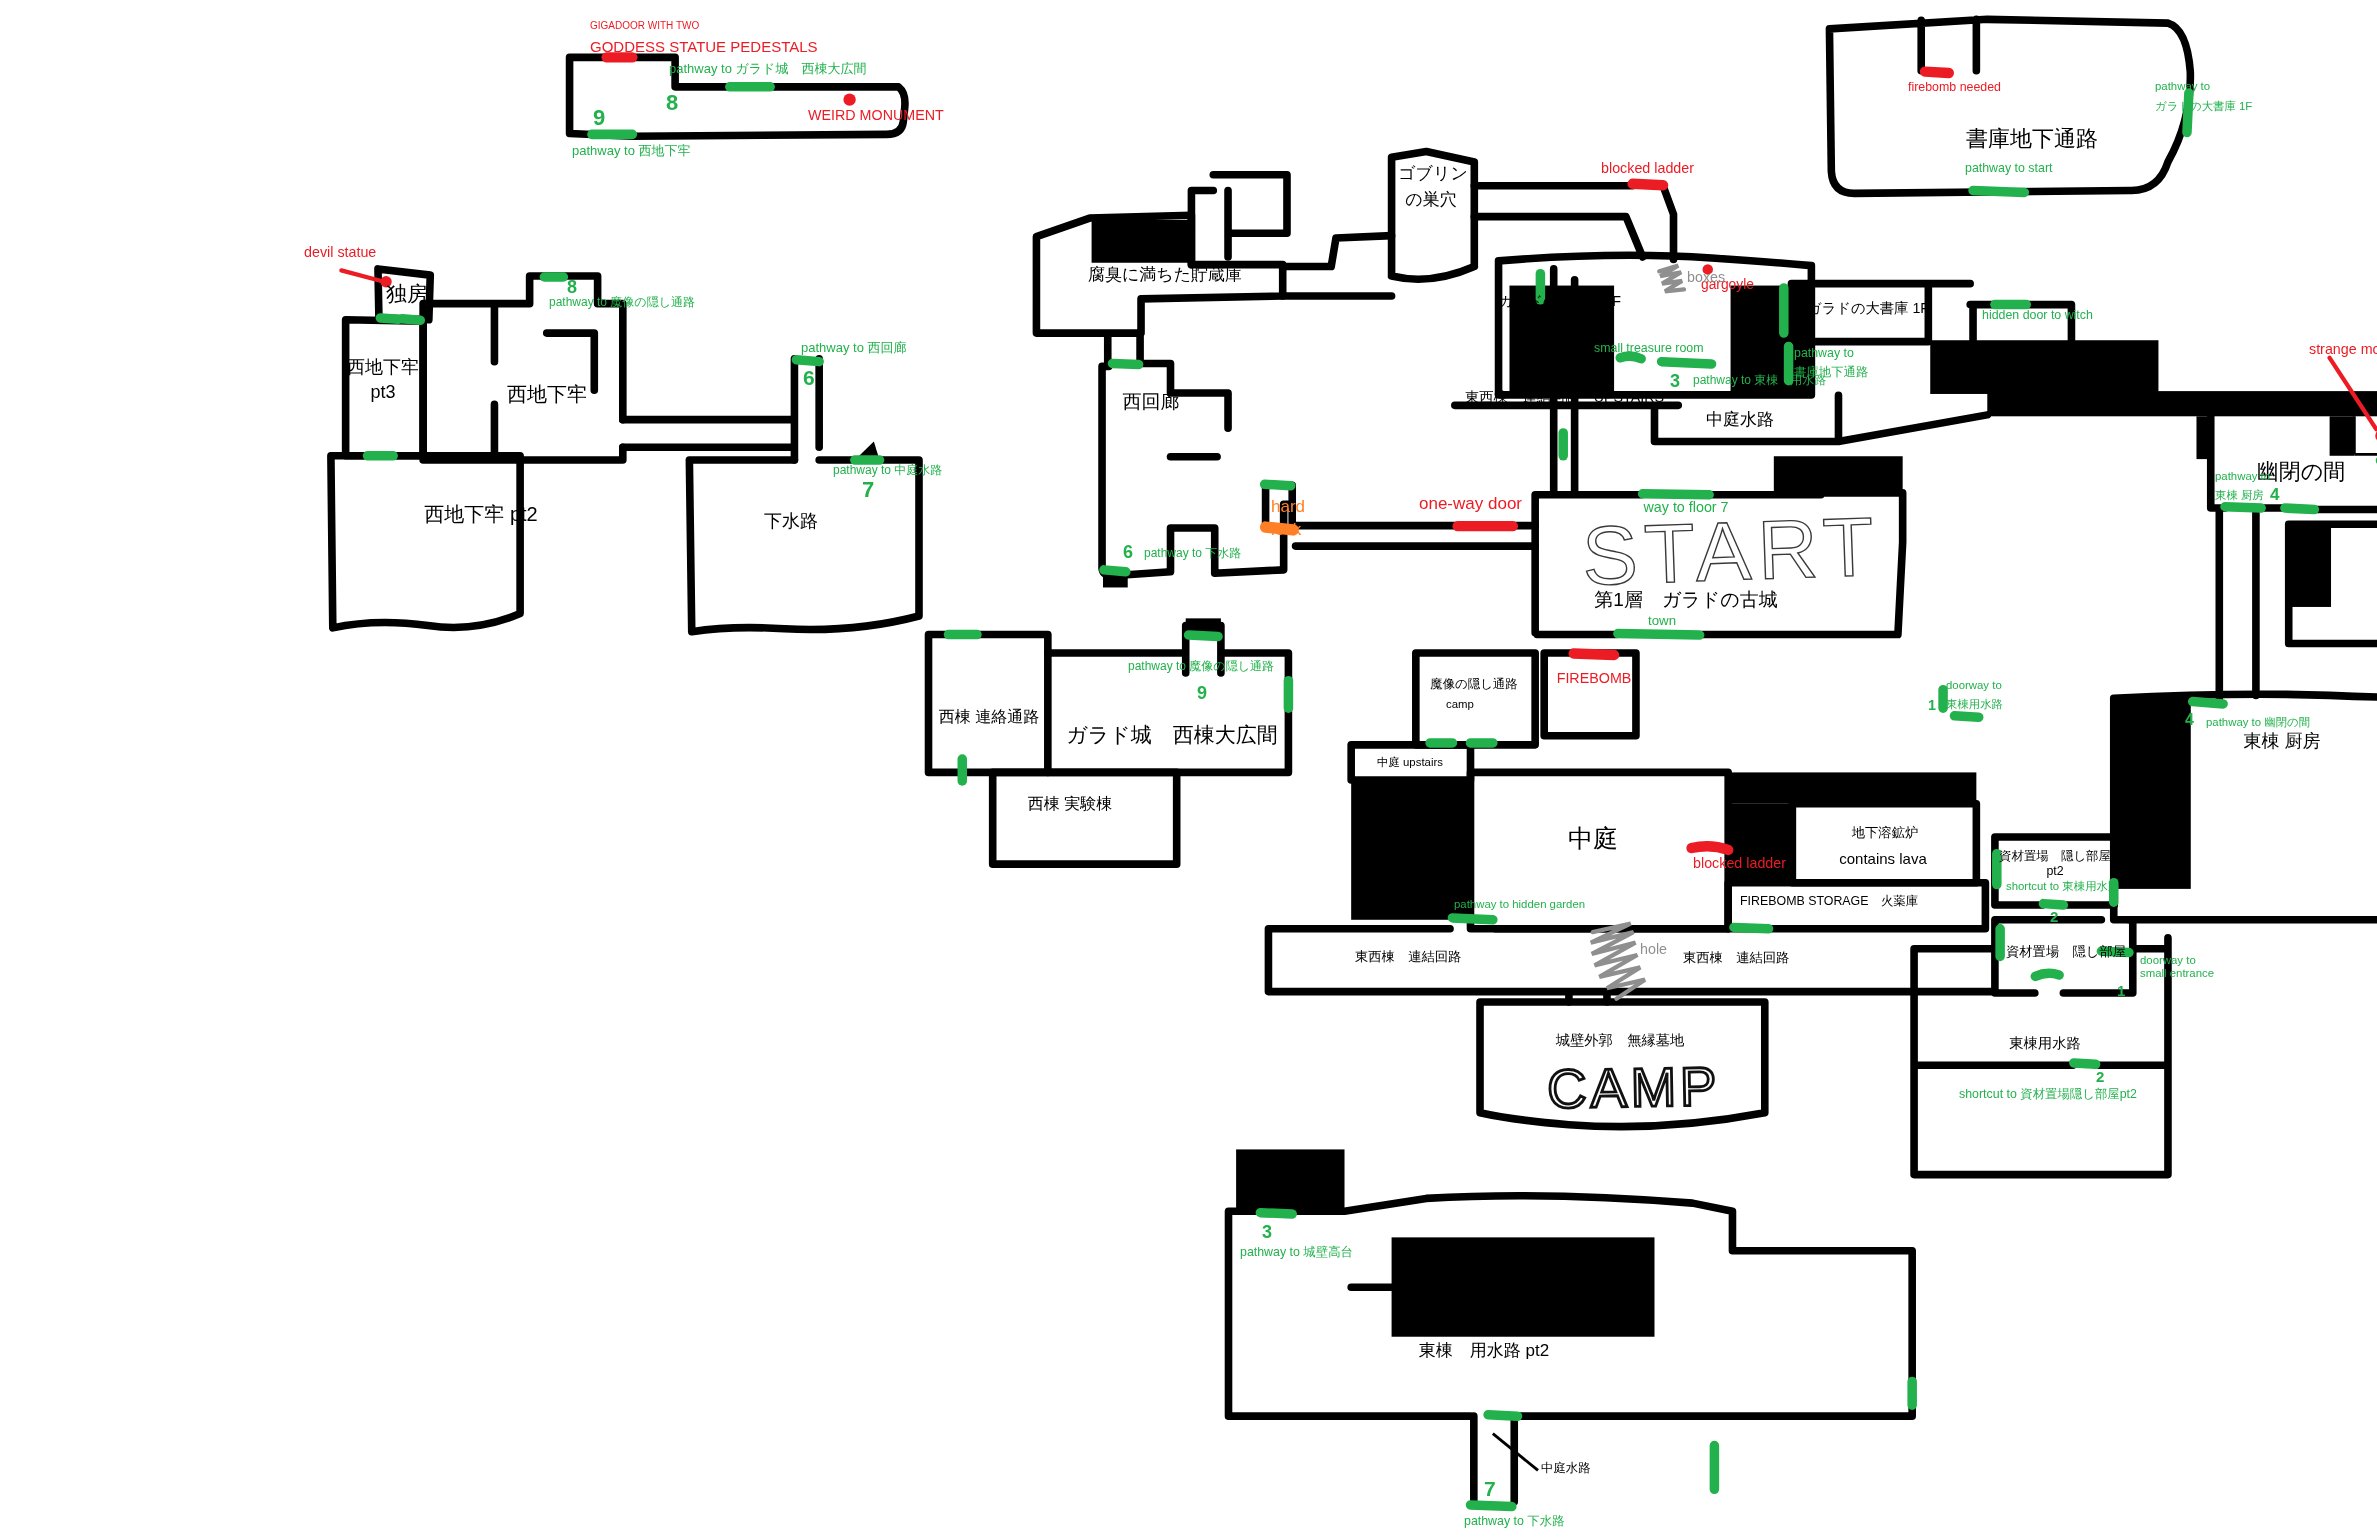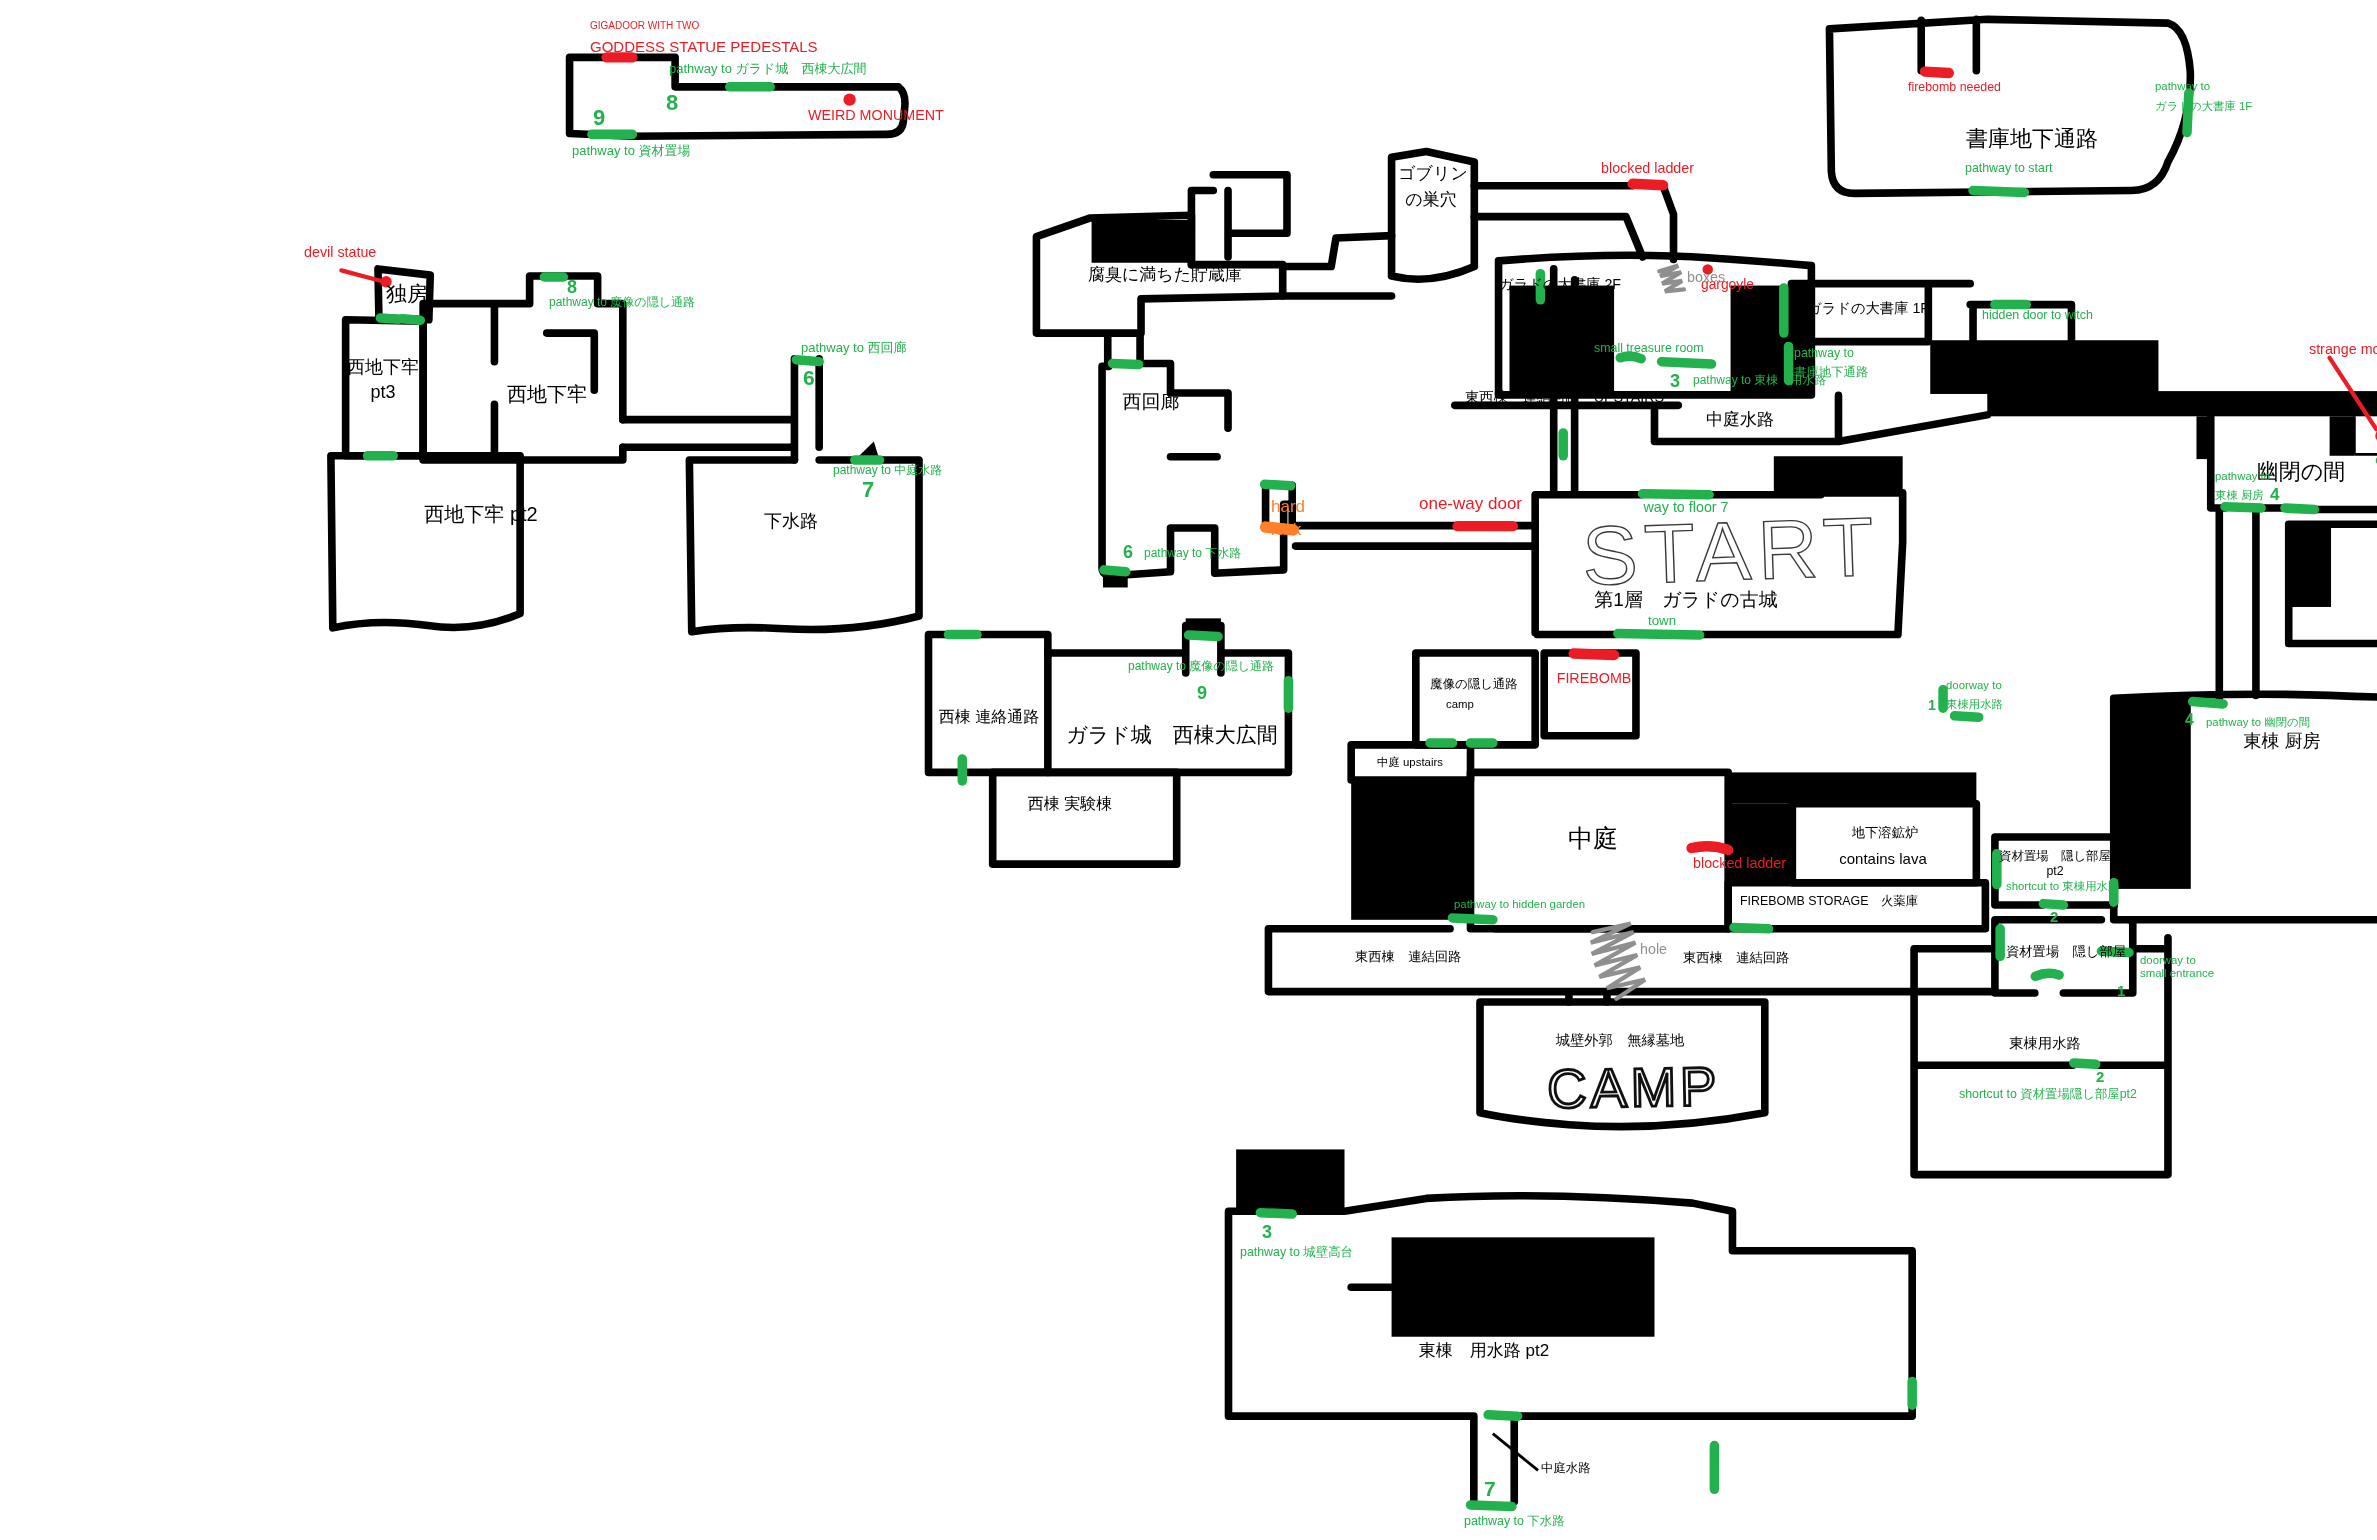--- a/index.html
+++ b/index.html
@@ -185,21 +185,21 @@
 
 <div class="lb k c" style="left:407px;top:283px;font-size:21px">独房</div>
 <div class="lb k c" style="left:383px;top:358px;font-size:18px">西地下牢</div>
 <div class="lb k c" style="left:383px;top:383px;font-size:18px">pt3</div>
 <div class="lb k c" style="left:547px;top:384px;font-size:20px">西地下牢</div>
 <div class="lb k c" style="left:481px;top:504px;font-size:20px">西地下牢 pt2</div>
 <div class="lb k c" style="left:791px;top:512px;font-size:18px">下水路</div>
 <div class="lb k c" style="left:1165px;top:266px;font-size:17px">腐臭に満ちた貯蔵庫</div>
 <div class="lb k c" style="left:1433px;top:165px;font-size:17px">ゴブリン</div>
 <div class="lb k c" style="left:1431px;top:191px;font-size:17px">の巣穴</div>
-<div class="lb k" style="left:1499px;top:277px;font-size:14.3px">ガラドの大書庫 2F</div>
+<div class="lb k" style="left:1499px;top:294px;font-size:14.3px">ガラドの大書庫 2F</div>
 <div class="lb gy" style="left:1687px;top:270px;font-size:14.3px">boxes</div>
 <div class="lb k" style="left:1465px;top:390px;font-size:14.3px">東西棟　連結回路　UPSTAIRS</div>
 <div class="lb k c" style="left:1740px;top:411px;font-size:17px">中庭水路</div>
 <div class="lb k" style="left:1807px;top:301px;font-size:14.3px">ガラドの大書庫 1F</div>
 <div class="lb k c" style="left:2032px;top:127px;font-size:22px">書庫地下通路</div>
 <div class="lb k c" style="left:2301px;top:460px;font-size:22px">幽閉の間</div>
 
 <div class="lb k c" style="left:989px;top:709px;font-size:16px">西棟 連絡通路</div>
 <div class="lb k c" style="left:1172px;top:724px;font-size:21px">ガラド城　西棟大広間</div>
 <div class="lb k c" style="left:1070px;top:796px;font-size:16px">西棟 実験棟</div>
@@ -220,21 +220,21 @@
 <div class="lb k" style="left:1683px;top:951px;font-size:13.3px">東西棟　連結回路</div>
 <div class="lb k c" style="left:1620px;top:1033px;font-size:14.3px">城壁外郭　無縁墓地</div>
 <div class="lb k c" style="left:1484px;top:1342px;font-size:17px">東棟　用水路 pt2</div>
 <div class="lb k" style="left:1541px;top:1462px;font-size:12.4px">中庭水路</div>
 <div class="lb k c" style="left:1686px;top:590px;font-size:19px">第1層　ガラドの古城</div>
 <div class="lb k c" style="left:2282px;top:732px;font-size:18px">東棟 厨房</div>
 
 <div class="lb g" style="left:669px;top:62px;font-size:13px">pathway to ガラド城　西棟大広間</div>
 <div class="lb g num" style="left:666px;top:91px;font-size:22px">8</div>
 <div class="lb g num" style="left:593px;top:106px;font-size:22px">9</div>
-<div class="lb g" style="left:572px;top:144px;font-size:13px">pathway to 資材置場</div>
+<div class="lb g" style="left:572px;top:144px;font-size:13px">pathway to 西地下牢</div>
 <div class="lb g num" style="left:567px;top:278px;font-size:18px">8</div>
 <div class="lb g" style="left:549px;top:296px;font-size:12px">pathway to 魔像の隠し通路</div>
 <div class="lb g" style="left:801px;top:341px;font-size:13px">pathway to 西回廊</div>
 <div class="lb g num" style="left:803px;top:367px;font-size:21px">6</div>
 <div class="lb g" style="left:833px;top:464px;font-size:12px">pathway to 中庭水路</div>
 <div class="lb g num" style="left:862px;top:478px;font-size:22px">7</div>
 <div class="lb g" style="left:1594px;top:342px;font-size:12.4px">small treasure room</div>
 <div class="lb g num" style="left:1670px;top:372px;font-size:18px">3</div>
 <div class="lb g" style="left:1693px;top:374px;font-size:12px">pathway to 東棟　用水路</div>
 <div class="lb g" style="left:1982px;top:309px;font-size:12.4px">hidden door to witch</div>

